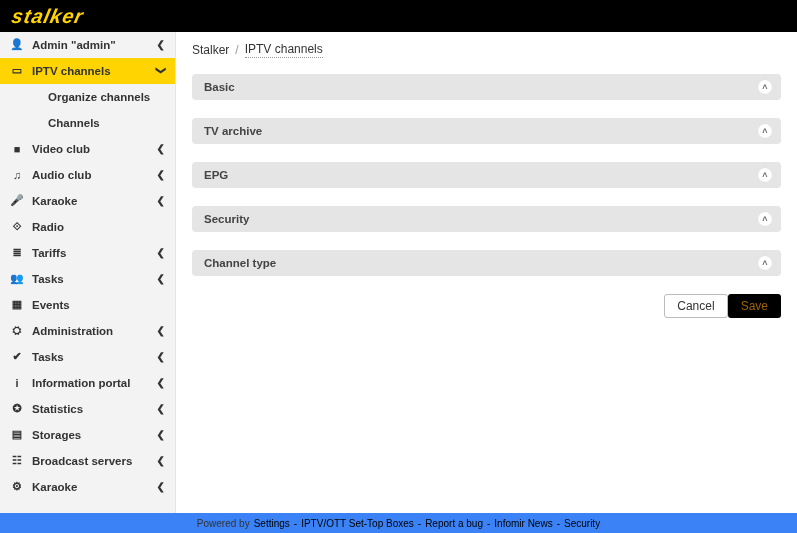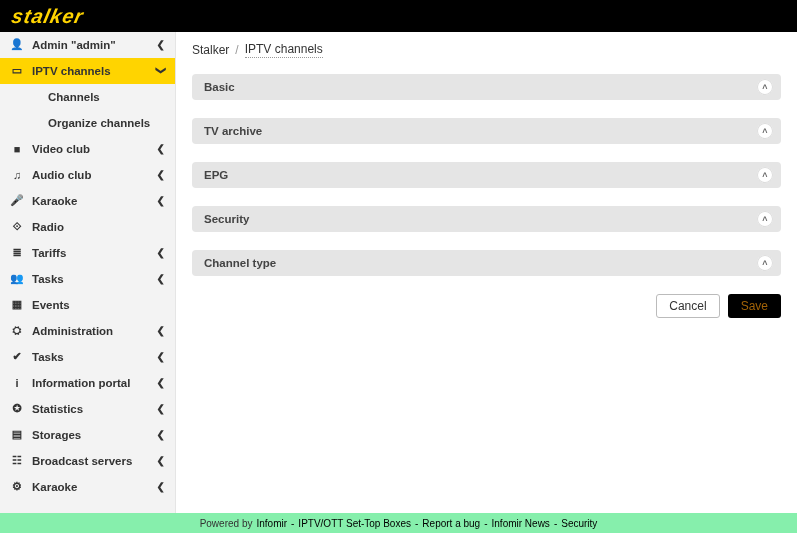--- a/index.html
+++ b/index.html
@@ -20,26 +20,26 @@
 
   .content { flex: 1; padding: 10px 16px 0 16px; overflow: auto; }
   .breadcrumb { display: flex; align-items: center; gap: 6px; font-size: 12px; margin-bottom: 16px; }
   .breadcrumb .sep { color: #999; }
   .breadcrumb .bc-current { border-bottom: 1px dotted #999; padding-bottom: 1px; }
   .breadcrumb a { color: #333; text-decoration: none; }
 
   .accordion-item { display: flex; align-items: center; justify-content: space-between; background: #e5e5e5; border-radius: 4px; height: 26px; padding: 0 8px 0 12px; margin-bottom: 18px; cursor: pointer; font-weight: bold; font-size: 11.5px; color: #444; }
   .acc-caret { width: 16px; height: 16px; border-radius: 50%; background: #fff; display: flex; align-items: center; justify-content: center; font-size: 9px; color: #666; box-shadow: inset 0 0 0 1px #ddd; }
 
-  .btnrow { display: flex; justify-content: flex-end; gap: 8px; margin-top: 14px; }
+  .btnrow { display: flex; justify-content: flex-end; gap: 0; margin-top: 14px; }
   .btn { height: 24px; padding: 0 12px; border-radius: 3px; font-size: 12px; cursor: pointer; border:1px solid transparent; }
   .btn-cancel { background: #fff; color: #333; border: 1px solid #bbb; }
   .btn-save { background: #000; color: #a16207; }
 
-  .footer { position: absolute; bottom: 0; left: 0; right: 0; height: 20px; background: #86efac; display: flex; align-items: center; justify-content: center; font-size: 10px; gap: 4px; }
+  .footer { position: absolute; bottom: 0; left: 0; right: 0; height: 20px; background: #3b82f6; display: flex; align-items: center; justify-content: center; font-size: 10px; gap: 4px; }
   .footer a { color: #000; text-decoration: none; }
   .footer .dash { color: #000; }
 </style>
 </head>
 <body>
 
 <div class="topbar">
   <div class="logo">stalker</div>
 </div>
 
@@ -51,24 +51,24 @@
       <span class="nav-label">Admin "admin"</span>
       <span class="nav-caret">❮</span>
     </div>
 
     <div class="nav-item active">
       <span class="nav-icon">▭</span>
       <span class="nav-label">IPTV channels</span>
       <span class="nav-caret" style="transform: rotate(90deg);">❯</span>
     </div>
     <div class="nav-sub">
-      <span>Channels</span>
+      <span>Organize channels</span>
     </div>
     <div class="nav-sub">
-      <span>Organize channels</span>
+      <span>Channels</span>
     </div>
 
     <div class="nav-item">
       <span class="nav-icon">■</span>
       <span class="nav-label">Video club</span>
       <span class="nav-caret">❮</span>
     </div>
     <div class="nav-item">
       <span class="nav-icon">♫</span>
       <span class="nav-label">Audio club</span>
@@ -165,21 +165,21 @@
     <div class="btnrow">
       <button class="btn btn-cancel">Cancel</button>
       <button class="btn btn-save">Save</button>
     </div>
   </div>
 
 </div>
 
 <div class="footer">
   <span>Powered by </span>
-  <a href="#">Infomir</a>
+  <a href="#">Settings</a>
   <span class="dash">-</span>
   <a href="#">IPTV/OTT Set-Top Boxes</a>
   <span class="dash">-</span>
   <a href="#">Report a bug</a>
   <span class="dash">-</span>
   <a href="#">Infomir News</a>
   <span class="dash">-</span>
   <a href="#">Security</a>
 </div>
 

